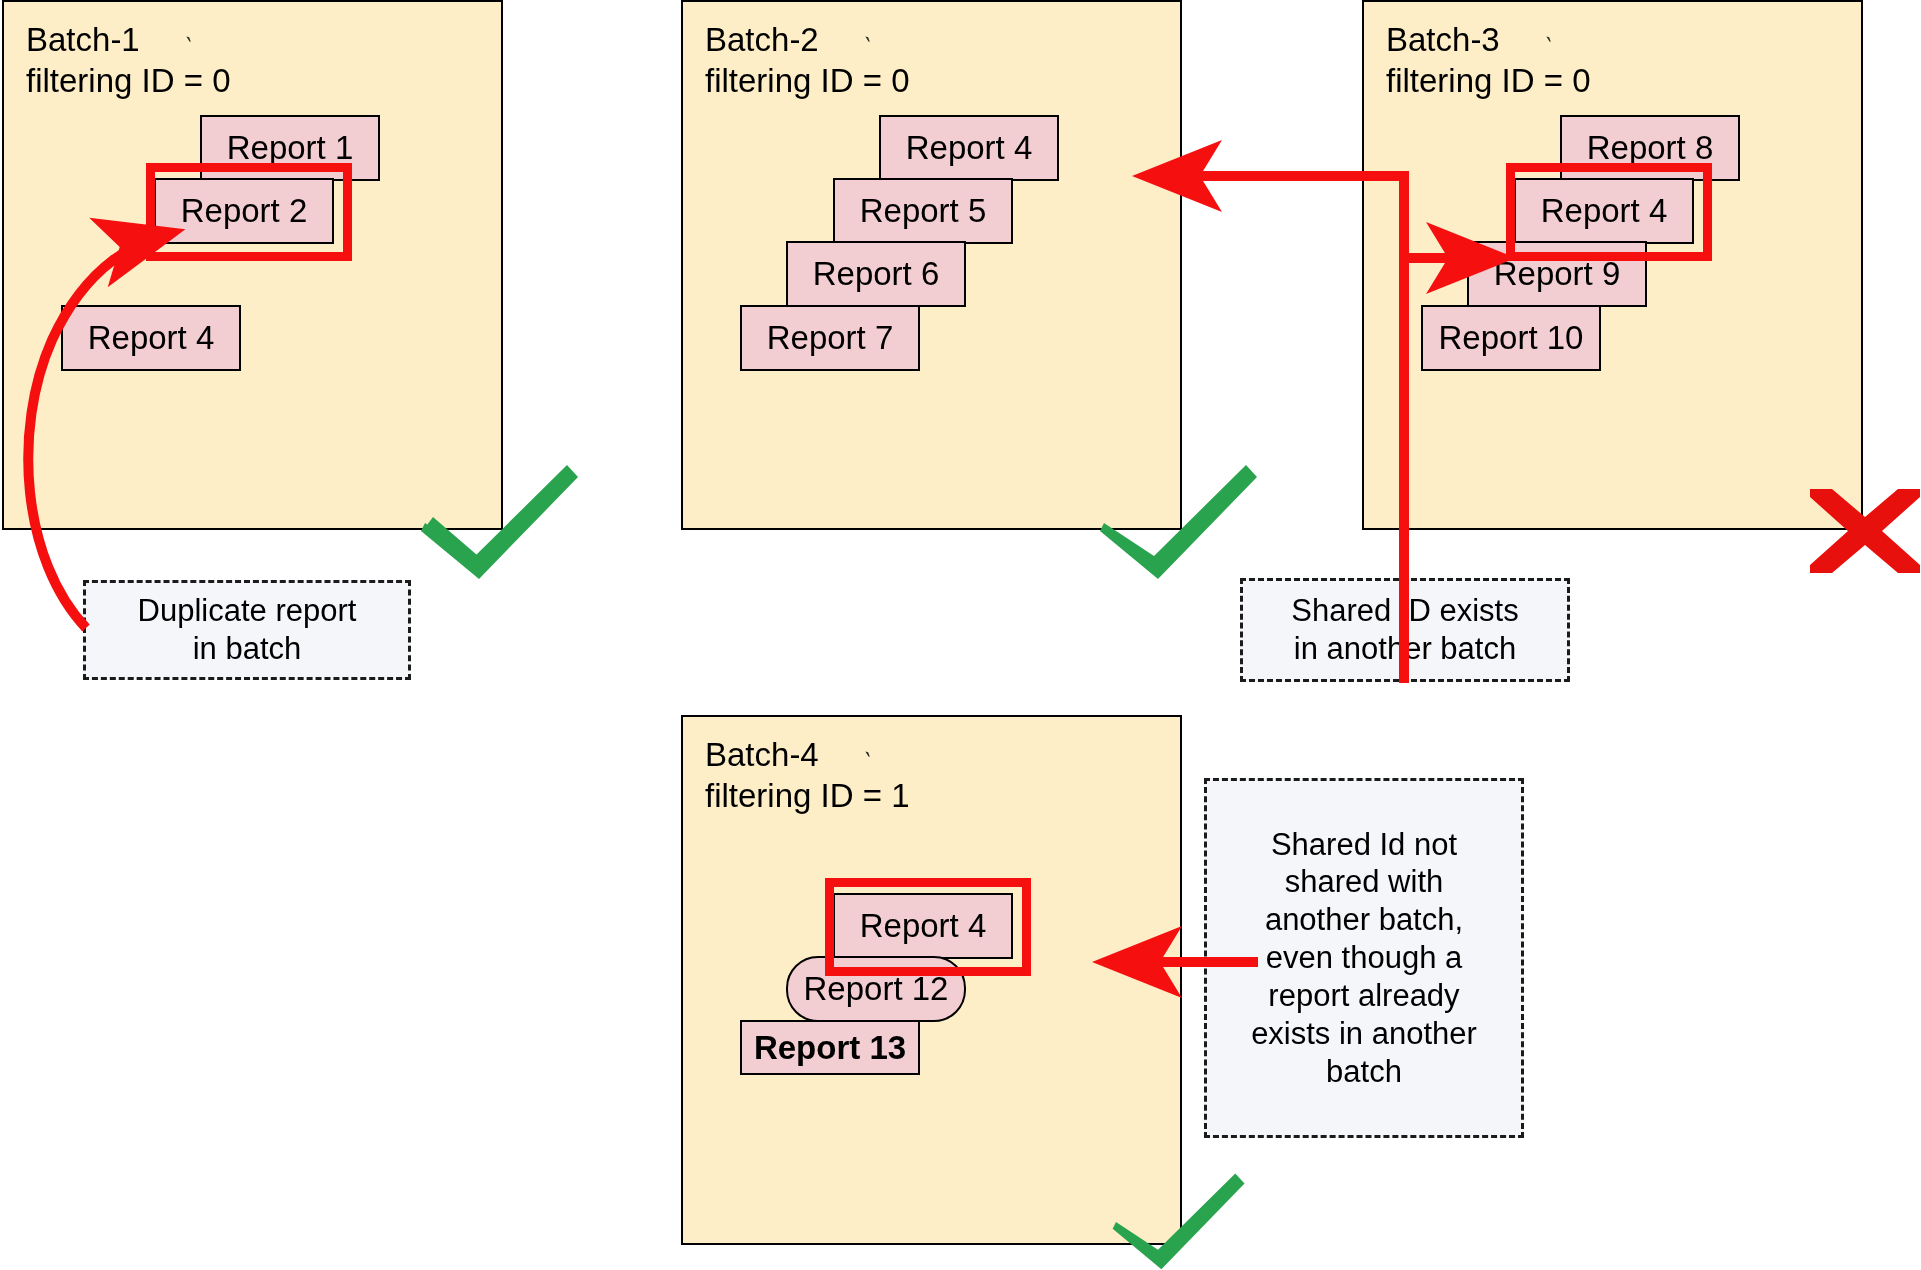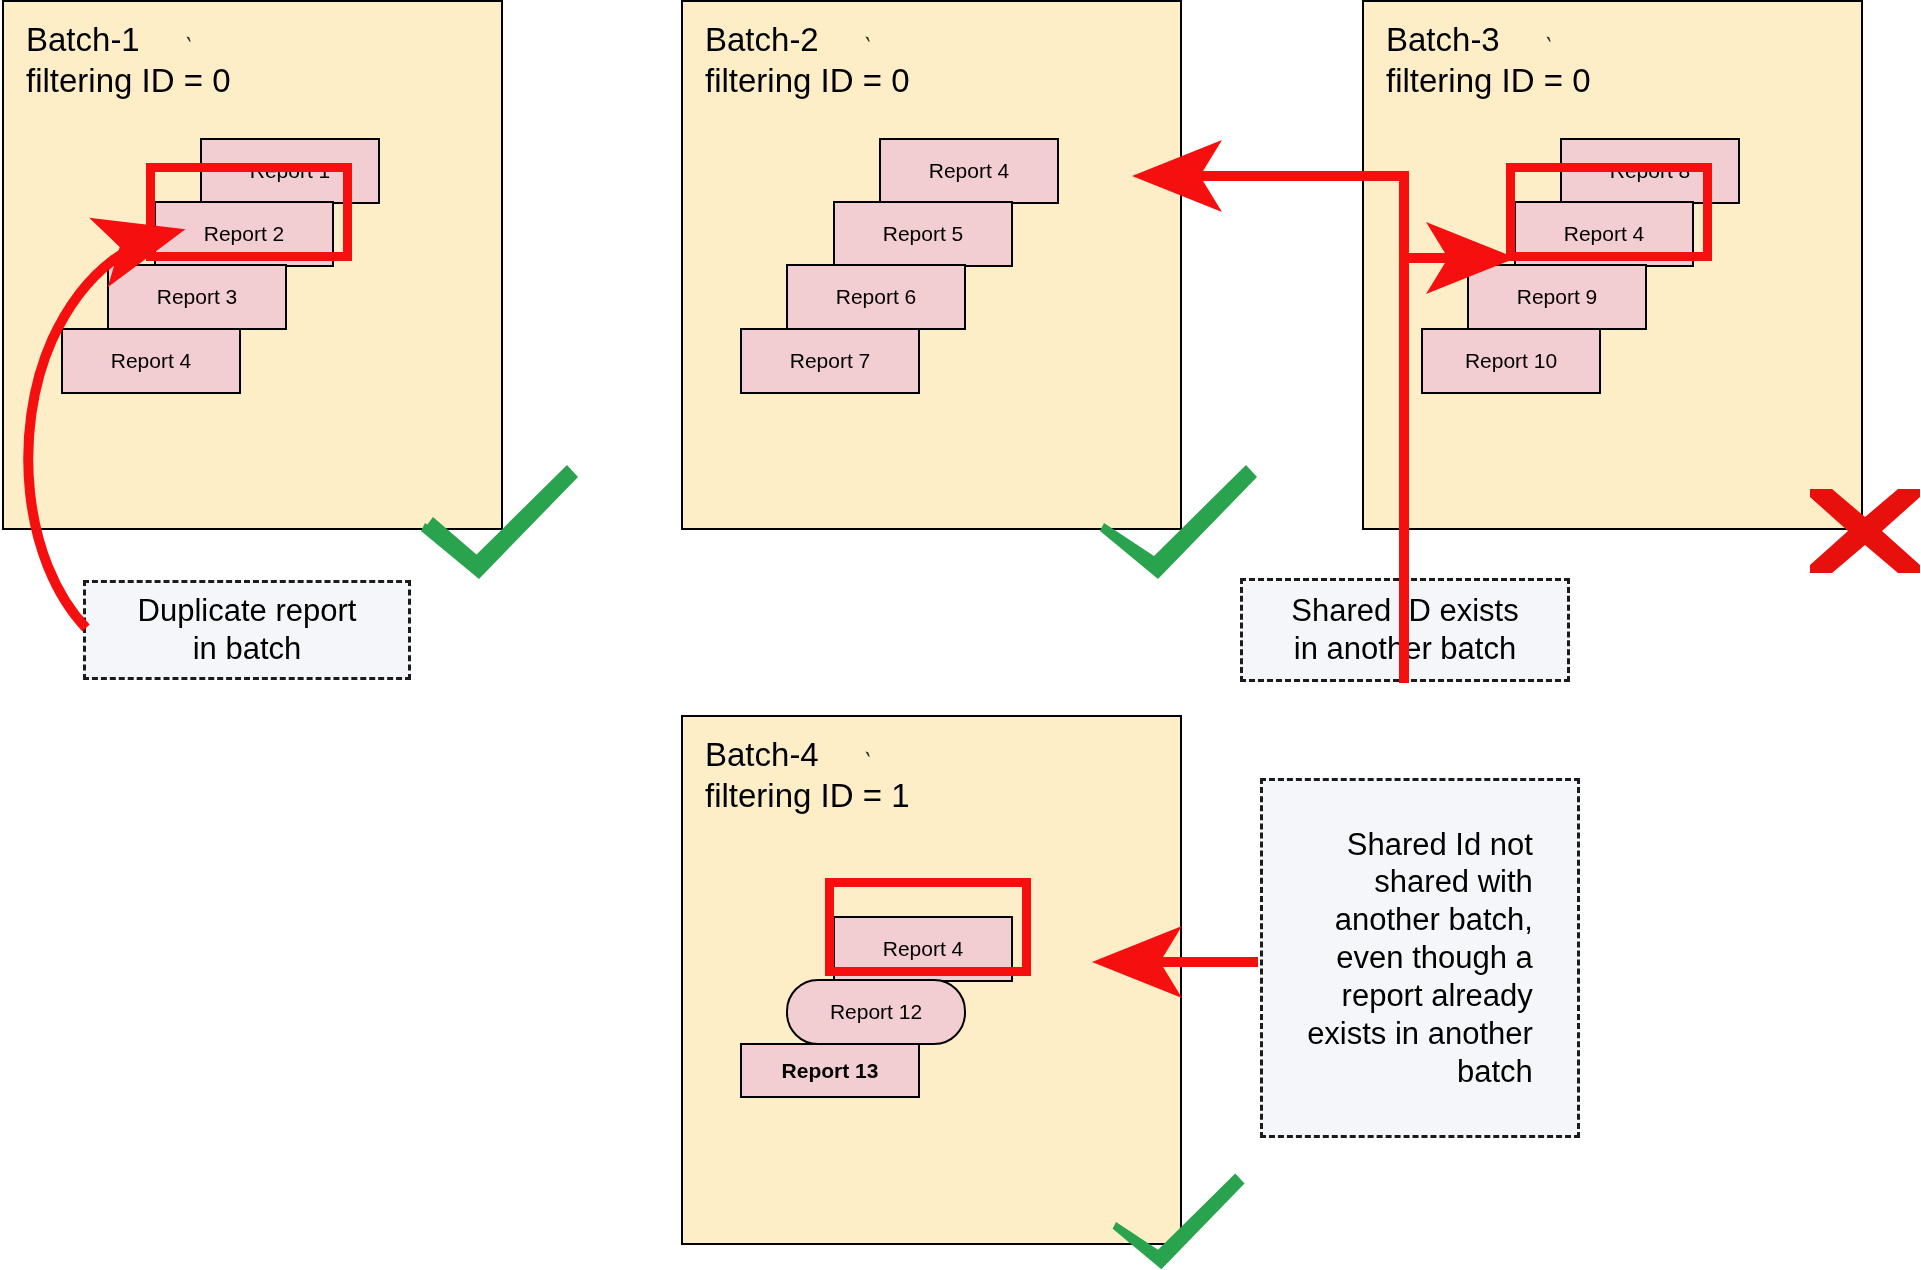--- a/index.html
+++ b/index.html
@@ -35,23 +35,22 @@
     white-space: pre;
   }
   .card {
     position: absolute;
     background: #f2cdd2;
     border: 2px solid #000000;
     box-sizing: border-box;
     display: flex;
     align-items: center;
     justify-content: center;
-    font-size: 21px;
+    font-size: 33px;
     color: #000000;
-    margin-top: 23px;
   }
   .highlight {
     position: absolute;
     border: 9px solid #f50f0f;
     box-sizing: border-box;
     background: transparent;
     pointer-events: none;
   }
   .check {
     position: absolute;
@@ -94,21 +93,20 @@
 
 <div id="stage">
 
   <div class="batch" style="left:2px; top:0px; width:501px; height:530px;">
     <div class="batch-title">Batch-1</div>
     <div class="batch-title" style="top:57px;">filtering ID = 0</div>
     <div class="tick-mark" style="left:178px; top:30px;">`</div>
 
     <div class="card" style="left:196px; top:113px; width:180px; height:66px;">Report 1</div>
     <div class="card" style="left:150px; top:176px; width:180px; height:66px;">Report 2</div>
-    <div class="card" style="left:103px; top:239px; width:180px; height:66px;">Report 3</div>
     <div class="card" style="left:57px; top:303px; width:180px; height:66px;">Report 4</div>
 
     <div class="highlight" style="left:142px; top:161px; width:206px; height:98px;"></div>
   </div>
 
   <svg class="check" style="left:415px; top:455px; width:170px; height:125px;" viewBox="0 0 170 125">
     <path d="M12 70 L18 62 L62 100 L152 12 L160 20 L64 122 Z" fill="#2aa34f"></path>
     <path d="M10 68 L60 101 L152 10 L163 22 L64 124 L6 76 Z" fill="#2aa34f"></path>
   </svg>
 
@@ -159,21 +157,21 @@
   <svg class="check" style="left:1094px; top:1165px; width:170px; height:105px;" viewBox="0 0 170 125">
     <path d="M10 68 L60 101 L152 10 L163 22 L64 124 L6 76 Z" fill="#2aa34f"></path>
   </svg>
 
   <div class="note" style="left:83px; top:580px; width:328px; height:100px;">Duplicate report
 in batch</div>
 
   <div class="note" style="left:1240px; top:578px; width:330px; height:104px;">Shared ID exists
 in another batch</div>
 
-  <div class="note" style="left:1260px; top:778px; width:320px; height:360px;text-align:right;">Shared Id not
+  <div class="note" style="left:1204px; top:778px; width:320px; height:360px;">Shared Id not
 shared with
 another batch,
 even though a
 report already
 exists in another
 batch</div>
 
   <svg class="arrow-layer" viewBox="0 0 1921 1270">
     <defs>
       <marker id="ah" markerWidth="10" markerHeight="10" refX="7.2" refY="4" orient="auto" markerUnits="strokeWidth">

